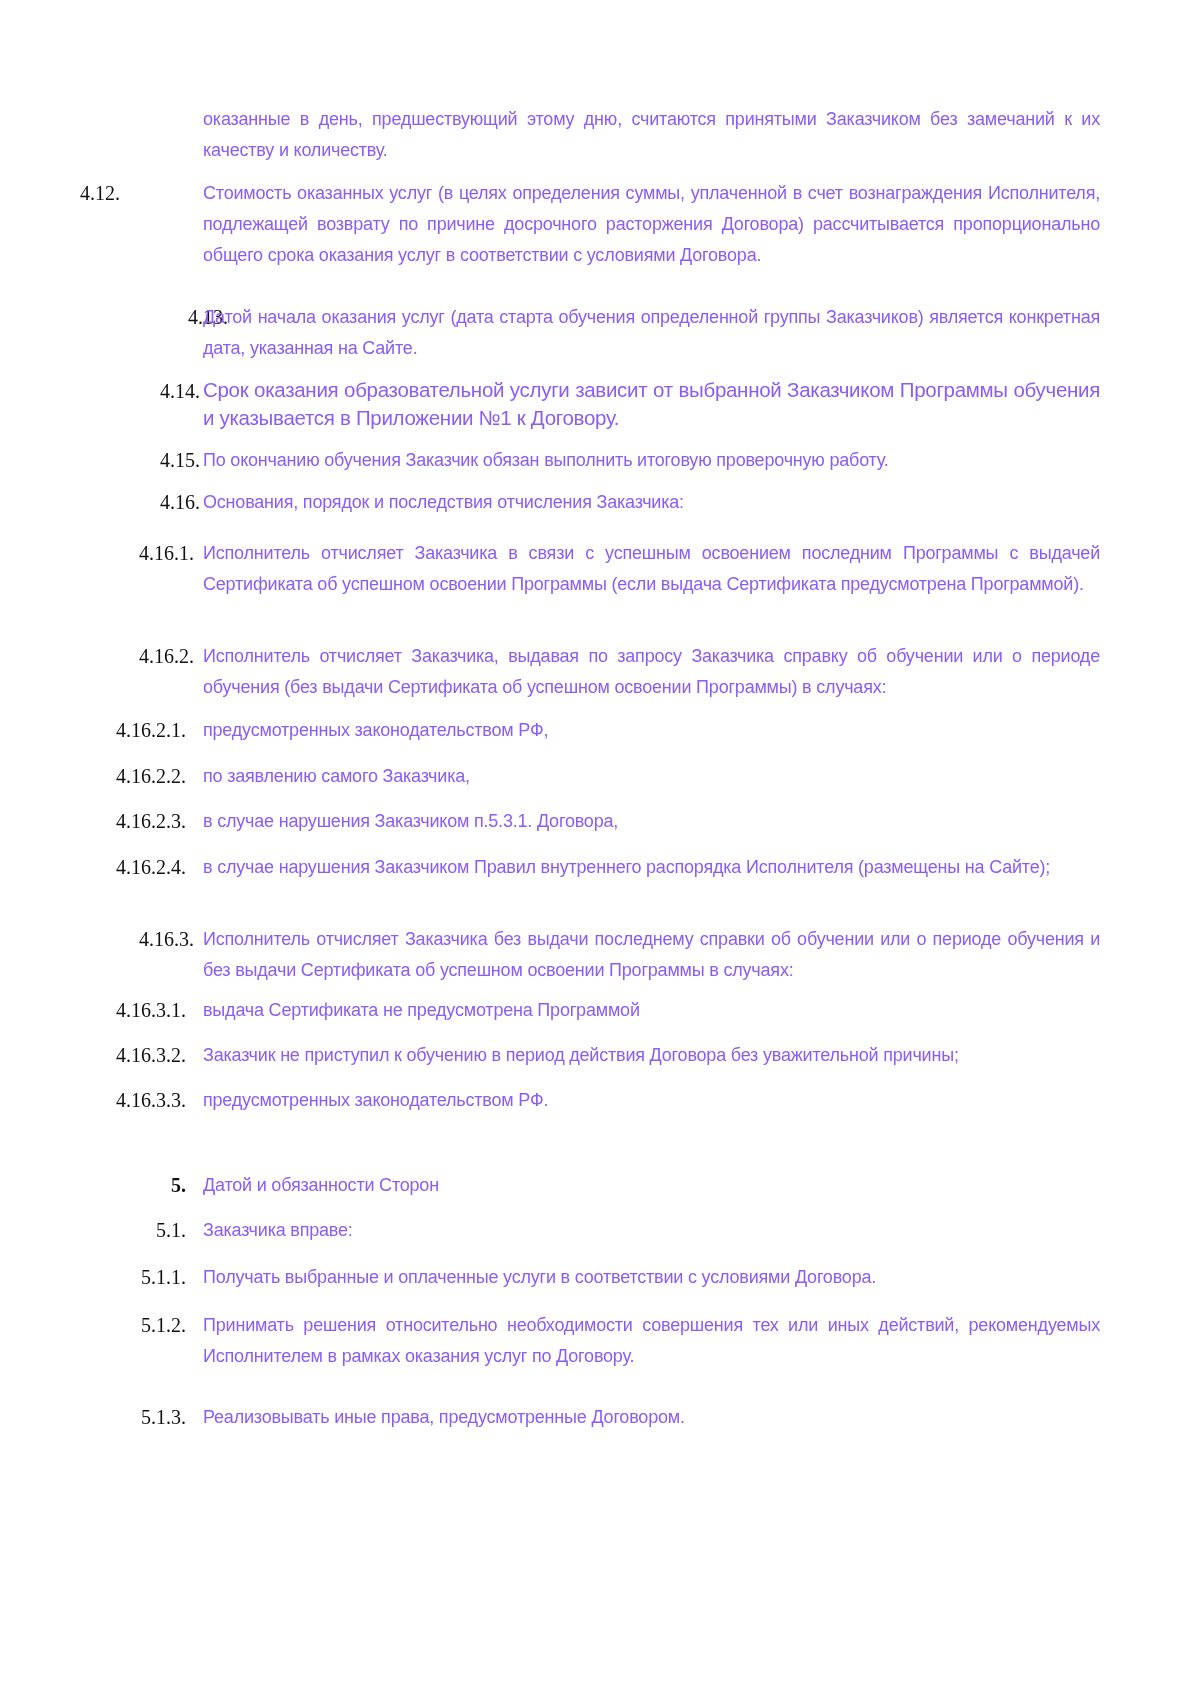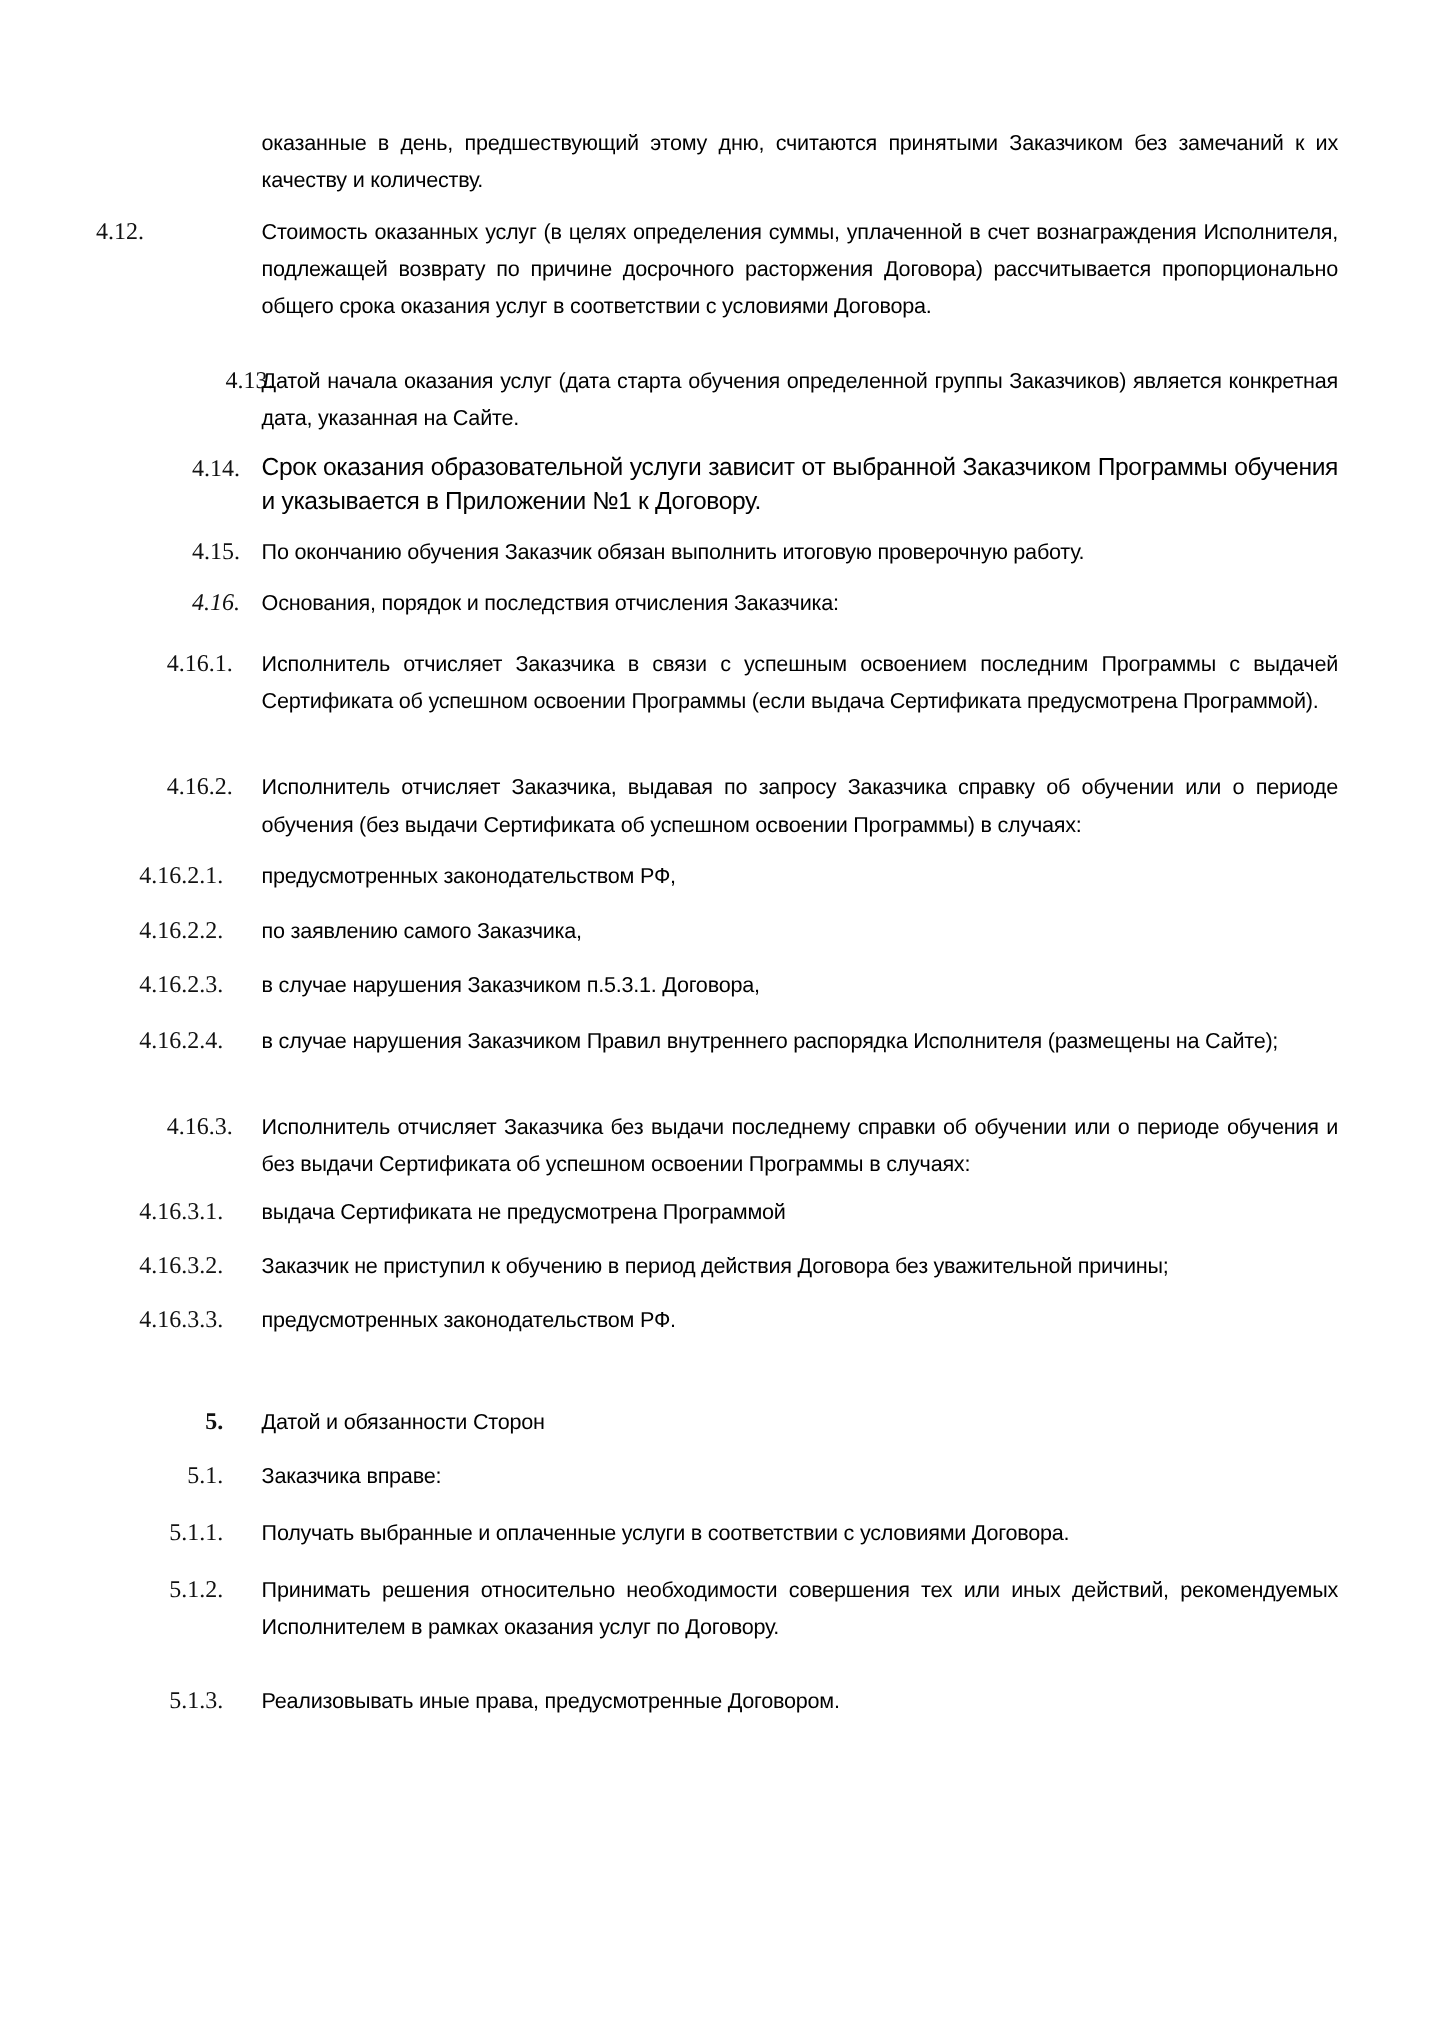--- a/index.html
+++ b/index.html
@@ -4,23 +4,23 @@
 <style>
   html, body { margin: 0; padding: 0; background: #ffffff; }
   body { width: 1200px; height: 1695px; position: relative; overflow: hidden; color: #111; }
   .page { position: absolute; left: 0; top: 0; width: 1200px; height: 1695px; background: #fff; }
   .item { position: absolute; left: 0; width: 1200px; }
   .num {
     position: absolute; text-align: right; width: 200px;
     font-family: "Liberation Serif", serif; font-size: 20px; color: #111;
   }
   .text {
-    position: absolute; left: 218px; width: 897px;
+    position: absolute; left: 203px; width: 897px;
     font-family: "Liberation Sans", sans-serif; font-size: 18px; line-height: 31px;
-    text-align: justify; color: #000000; letter-spacing: -0.2px;
+    text-align: justify; color: #8b5cf6; letter-spacing: -0.2px;
   }
   .text.big { font-size: 20.5px; line-height: 28px; letter-spacing: -0.3px; }
   .num.bold { font-weight: bold; }
 </style>
 </head>
 <body>
 
 <div class="page">
 
   <div class="item" style="top:104px;">
@@ -41,21 +41,21 @@
     <div class="num" style="left:0;top:4px;">4.14.</div>
     <div class="text big">Срок оказания образовательной услуги зависит от выбранной Заказчиком Программы обучения и указывается в Приложении №1 к Договору.</div>
   </div>
 
   <div class="item" style="top:445px;">
     <div class="num" style="left:0;top:4px;">4.15.</div>
     <div class="text">По окончанию обучения Заказчик обязан выполнить итоговую проверочную работу.</div>
   </div>
 
   <div class="item" style="top:487px;">
-    <div class="num" style="left:0;top:4px;font-style:italic;">4.16.</div>
+    <div class="num" style="left:0;top:4px;">4.16.</div>
     <div class="text">Основания, порядок и последствия отчисления Заказчика:</div>
   </div>
 
   <div class="item" style="top:538px;">
     <div class="num" style="left:-6px;top:4px;">4.16.1.</div>
     <div class="text">Исполнитель отчисляет Заказчика в связи с успешным освоением последним Программы с выдачей Сертификата об успешном освоении Программы (если выдача Сертификата предусмотрена Программой).</div>
   </div>
 
   <div class="item" style="top:641px;">
     <div class="num" style="left:-6px;top:4px;">4.16.2.</div>

